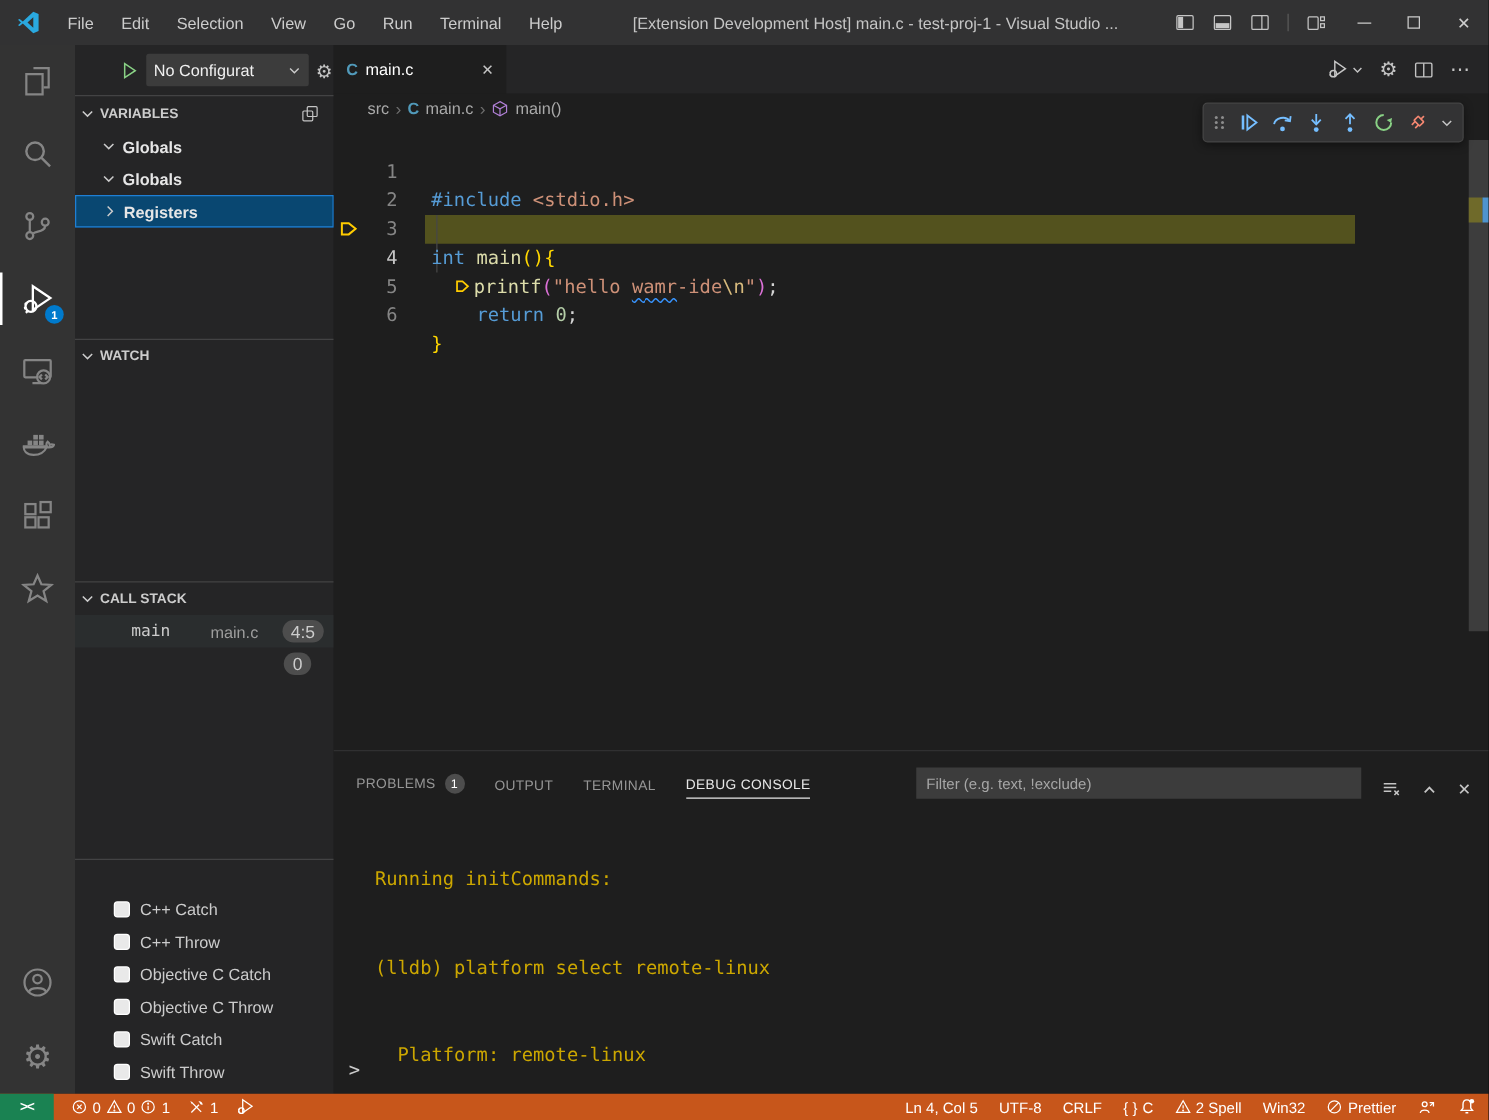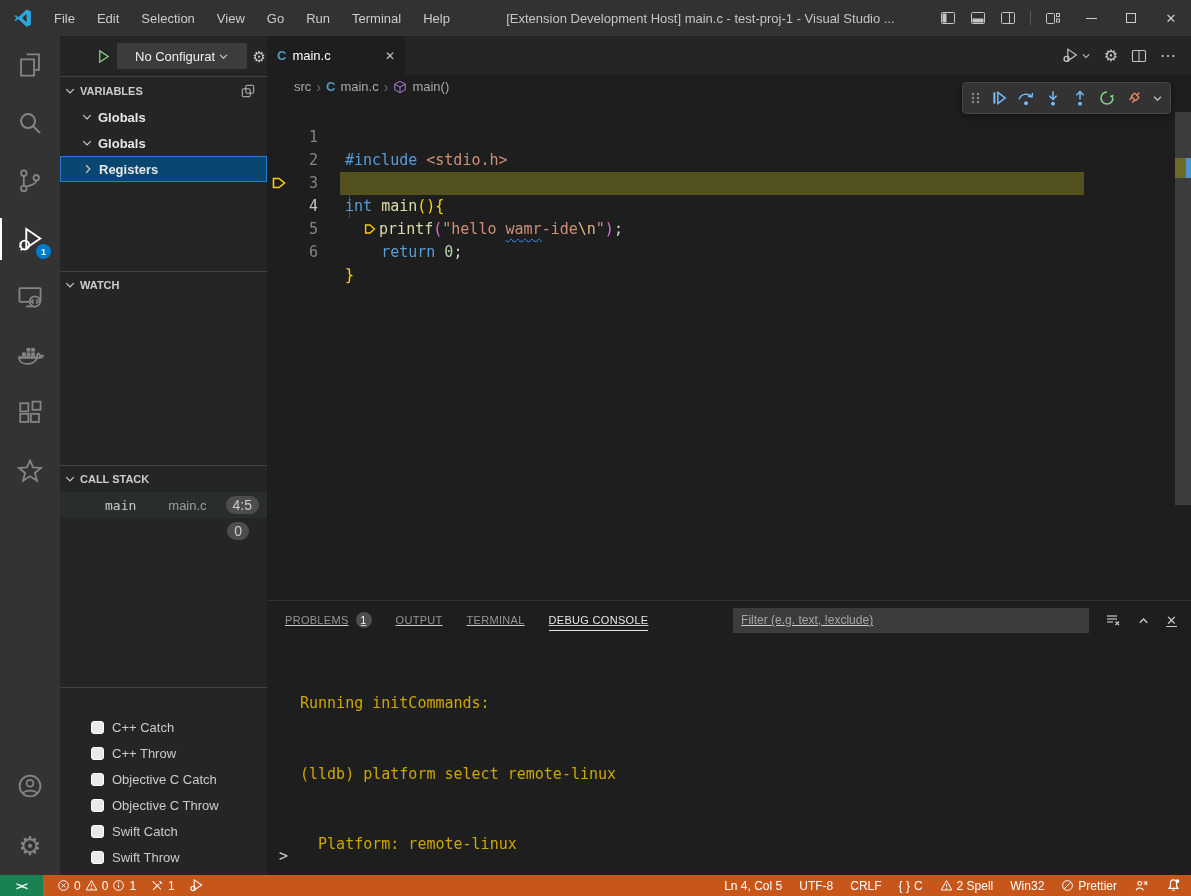--- a/index.html
+++ b/index.html
@@ -24,21 +24,21 @@
   .ab-item.active { color:#ffffff; }
   .ab-item.active::before { content:""; position:absolute; left:0; top:8px; bottom:8px; width:2px; background:#ffffff; }
   .ab-bottom { margin-top:auto; margin-bottom:2px; }
   .ab-badge { position:absolute; right:9px; bottom:9px; width:15px; height:15px; border-radius:50%; background:#007acc; color:#fff; font-size:9px; display:flex; align-items:center; justify-content:center; font-weight:bold; }
   .gear-glyph { font-family:"DejaVu Sans", sans-serif; font-size:26px; line-height:1; }
 
   
   .sidebar { position:absolute; left:60px; top:36px; width:207px; height:839px; background:#252526; font-size:13px; }
   .side-topbar { position:absolute; left:0; top:0; width:207px; height:40px; display:flex; align-items:center; }
   .play-icon { margin-left:36px; }
-  .config-dd { margin-left:6px; width:130px; height:26px; background:#3c3c3c; border-radius:2px; display:flex; align-items:center; padding:0 18px; color:#f0f0f0; }
+  .config-dd { margin-left:6px; width:130px; height:26px; background:#3c3c3c; border-radius:2px; display:flex; align-items:center; padding:0 6px; color:#f0f0f0; }
   .config-dd .dd-label { flex:1; white-space:nowrap; overflow:hidden; }
   .side-gear { position:absolute; right:1px; top:12px; color:#c5c5c5; font-family:"DejaVu Sans", sans-serif; font-size:15px; }
   .side-div { position:absolute; left:0; width:207px; height:1px; background:rgba(204,204,204,0.18); }
   .sec-header { position:absolute; left:0; width:207px; height:26px; display:flex; align-items:center; font-size:11px; font-weight:bold; color:#cccccc; }
   .sec-header .chev { margin:0 4px 0 4px; display:flex; }
   .tree-row { position:absolute; left:0; width:207px; height:26px; display:flex; align-items:center; color:#e6e6e6; font-weight:bold; }
   .tree-row .chev { margin:0 5px 0 21px; display:flex; }
   .tree-row.selected { background:#094771; border:1px solid #1f7fd4; }
   .cs-status { margin-left:12px; font-size:10px; font-weight:bold; color:#c0c0c0;margin-top:35px; }
   .cs-frame { position:absolute; left:0; width:207px; height:26px; background:#2a2d2e; display:flex; align-items:center; }
@@ -79,21 +79,21 @@
   .squig { text-decoration:underline wavy #3794ff 1px; text-underline-offset:4px; }
   .scroll-thumb { position:absolute; right:0; top:14px; width:16px; height:393px; background:rgba(121,121,121,0.35); }
   .ovr-olive { position:absolute; right:5px; top:60px; width:11px; height:20px; background:#6f6a2a; }
   .ovr-blue { position:absolute; right:0; top:60px; width:5px; height:20px; background:#4e94ce; }
 
   .debug-toolbar { position:absolute; left:695px; top:46px; height:32px; z-index:5; background:#333334; border:1px solid #454545; border-radius:4px; box-shadow:0 2px 8px rgba(0,0,0,0.45); display:flex; align-items:center; padding:0 7px; gap:9px; }
   .dt-icon { display:flex; align-items:center; }
 
   
   .panel { position:absolute; left:0; top:564px; width:924px; height:275px; background:#1e1e1e; border-top:1px solid #303031; }
-  .panel-tabs { display:flex; align-items:center; height:38px; padding-left:18px;text-decoration:underline; }
+  .panel-tabs { display:flex; align-items:flex-end; height:38px; padding-left:18px; }
   .ptab { font-size:11px; color:#969696; margin-right:24px; display:flex; align-items:center; gap:7px; padding:4px 0; letter-spacing:0.3px; }
   .ptab.active { color:#e7e7e7; border-bottom:1px solid #e7e7e7; }
   .ptab-badge { width:16px; height:16px; border-radius:50%; background:#4d4d4d; color:#ffffff; font-size:10px; display:flex; align-items:center; justify-content:center; }
   .panel-filter { margin-left:auto; width:356px; height:25px; background:#3c3c3c; border:none; color:#cccccc; font-size:12px; padding:0 8px; font-family:"Liberation Sans", sans-serif; }
   .panel-filter::placeholder { color:#a6a6a6; }
   .panel-icons { display:flex; align-items:center; gap:15px; padding:0 14px 0 16px; color:#c5c5c5; }
   .console { margin:6px 0 0 33px; font-family:"DejaVu Sans Mono", monospace; font-size:15px; line-height:23.5px; color:#cca700; white-space:pre; }
   .console-prompt { position:absolute; left:12px; top:246px; color:#cccccc; font-size:15px; font-family:"DejaVu Sans Mono", monospace; }
 
   

